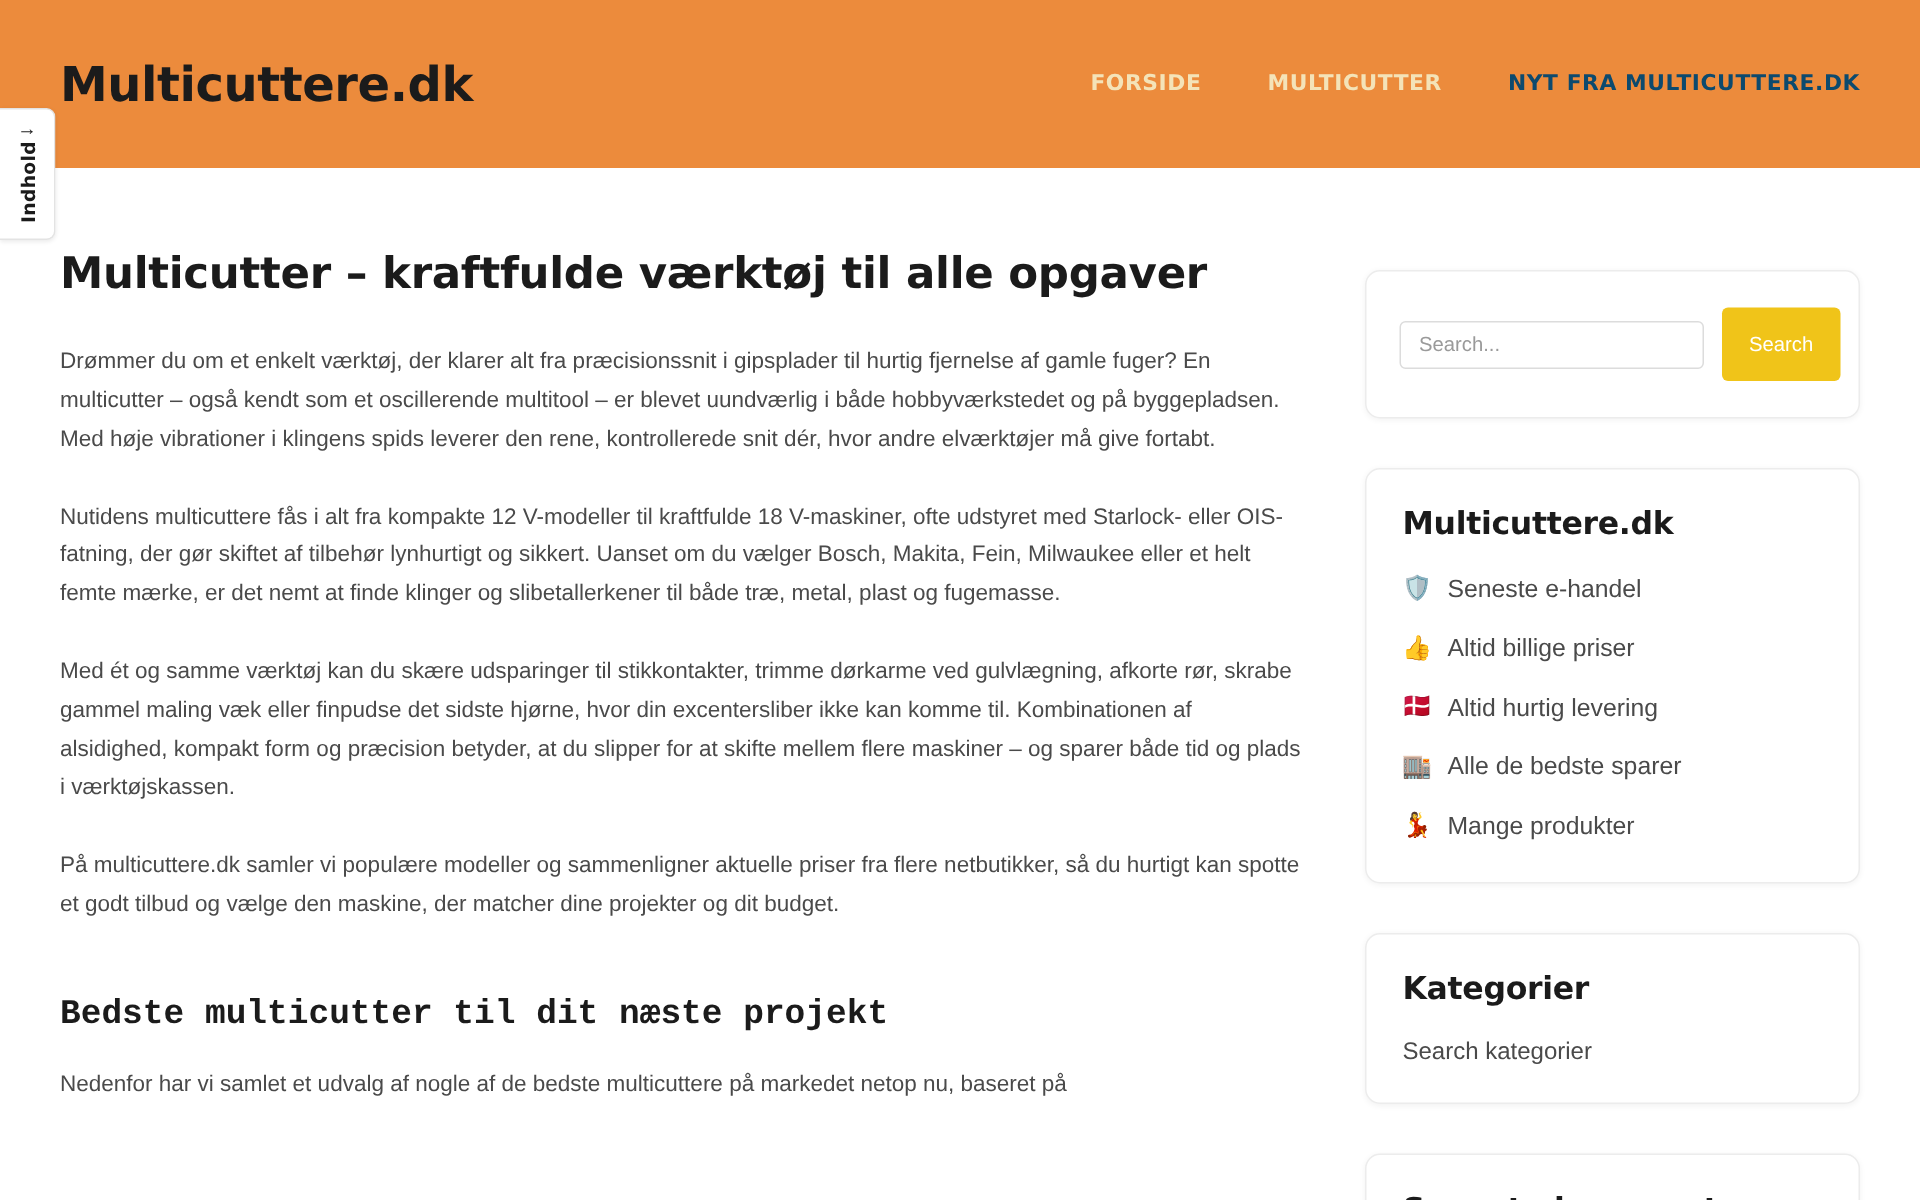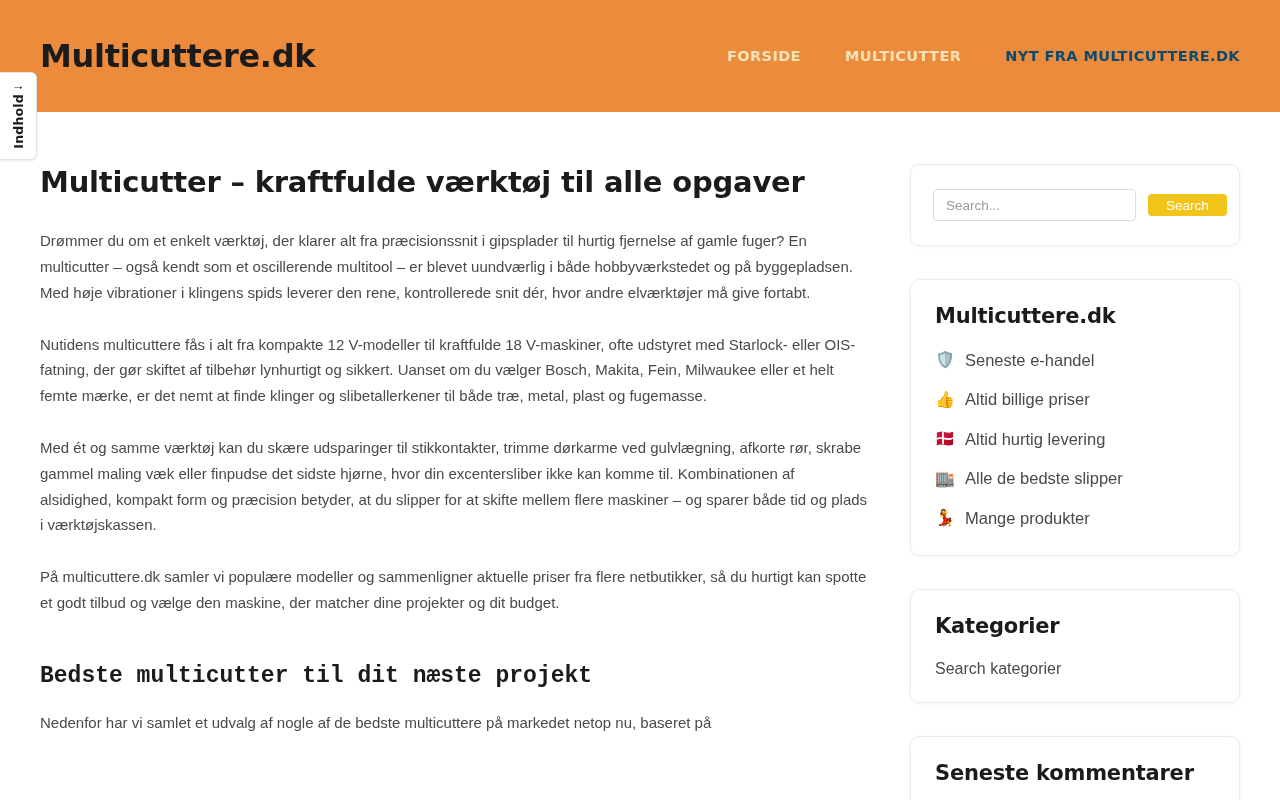--- a/index.html
+++ b/index.html
@@ -133,37 +133,38 @@
     border-radius: 10px;
     box-shadow: 0 1px 4px rgba(0,0,0,0.055);
     padding: 24px;
     margin-bottom: 33px;
   }
   .search-widget {
     display: flex;
     align-items: center;
     gap: 0;
     padding: 24px 22px;
+    margin-top: 16px;
   }
   .search-input {
     flex: 1;
     height: 32px;
     border: 1px solid #dcdcdc;
     border-radius: 4px;
     padding: 0 12px;
     font-size: 13.5px;
     color: #555;
     outline: none;
     font-family: "Liberation Sans", sans-serif;
     background: #fff;
   }
   .search-input::placeholder { color: #9a9a9a; }
   .search-button {
     margin-left: 12px;
-    height: 22px;
+    height: 49px;
     padding: 0 18px;
     background: #f0c419;
     border: none;
     border-radius: 4px;
     color: #ffffff;
     font-size: 13.5px;
     font-family: "Liberation Sans", sans-serif;
     cursor: pointer;
     white-space: nowrap;
   }
@@ -245,21 +246,21 @@
         <li>
           <span class="feature-emoji">👍</span>
           <span>Altid billige priser</span>
         </li>
         <li>
           <span class="feature-emoji">🇩🇰</span>
           <span>Altid hurtig levering</span>
         </li>
         <li>
           <span class="feature-emoji">🏬</span>
-          <span>Alle de bedste slipper</span>
+          <span>Alle de bedste sparer</span>
         </li>
         <li>
           <span class="feature-emoji">💃</span>
           <span>Mange produkter</span>
         </li>
       </ul>
     </div>
 
     <div class="widget">
       <div class="widget-title">Kategorier</div>

